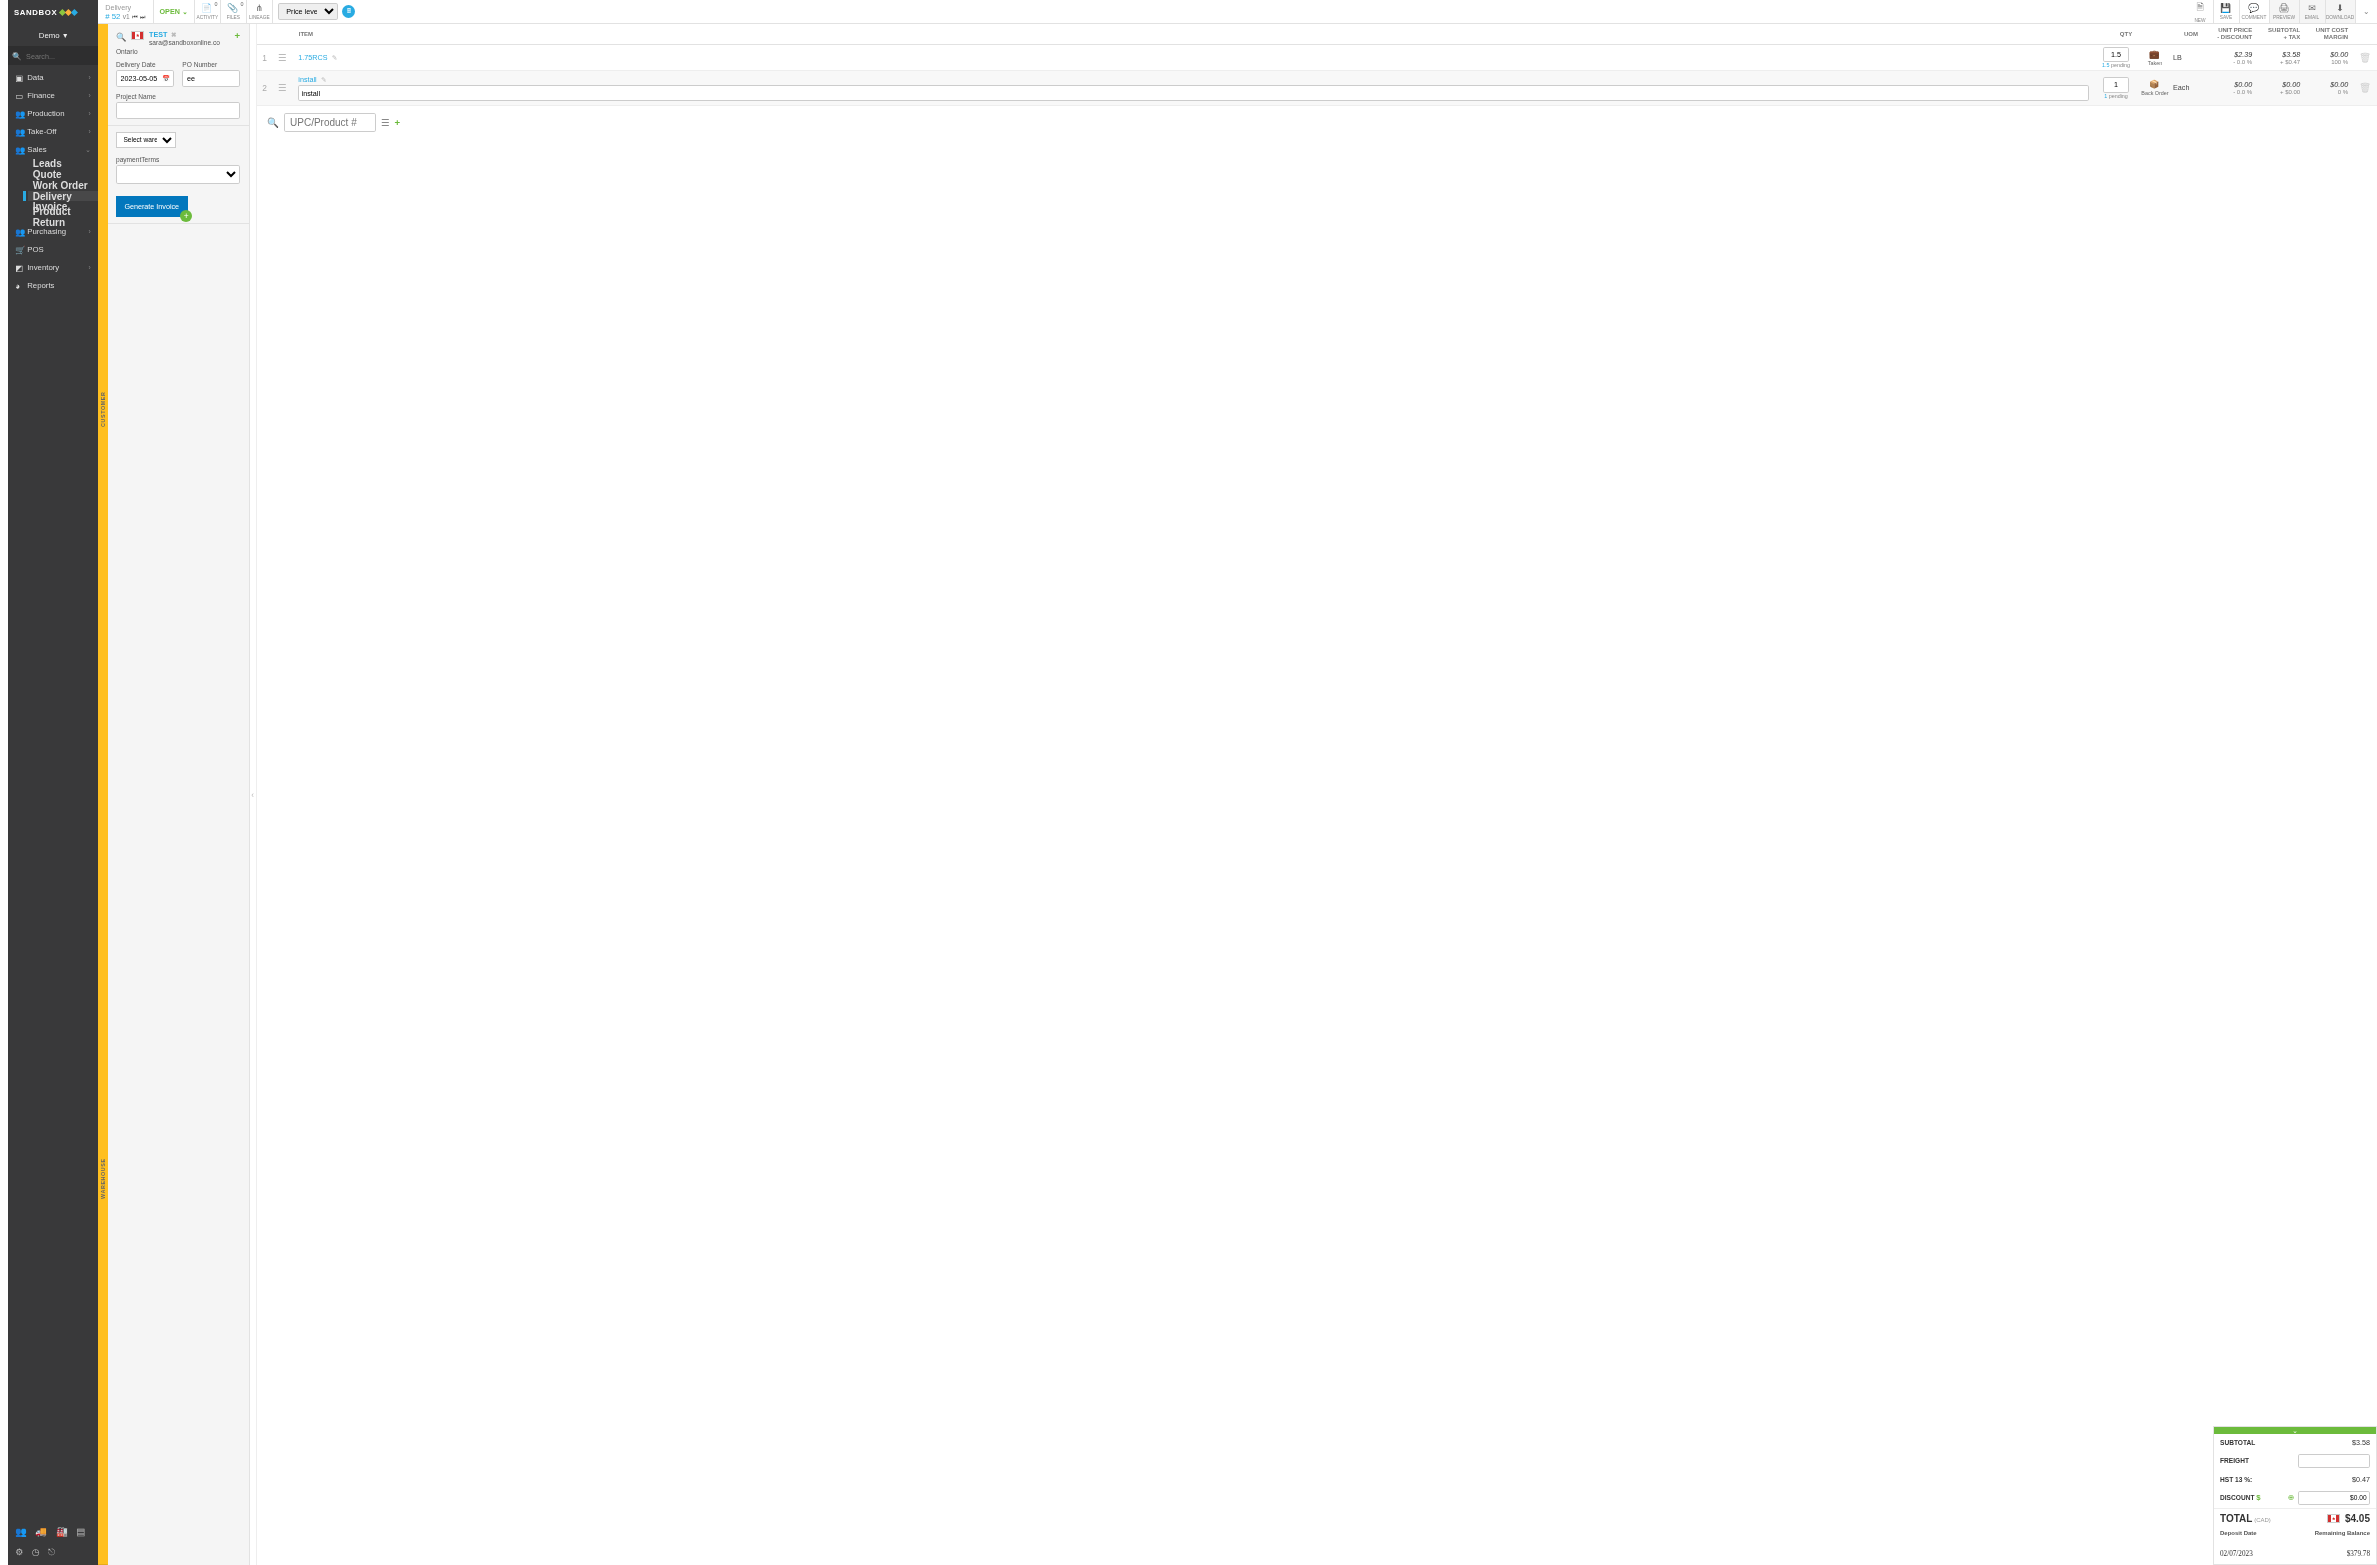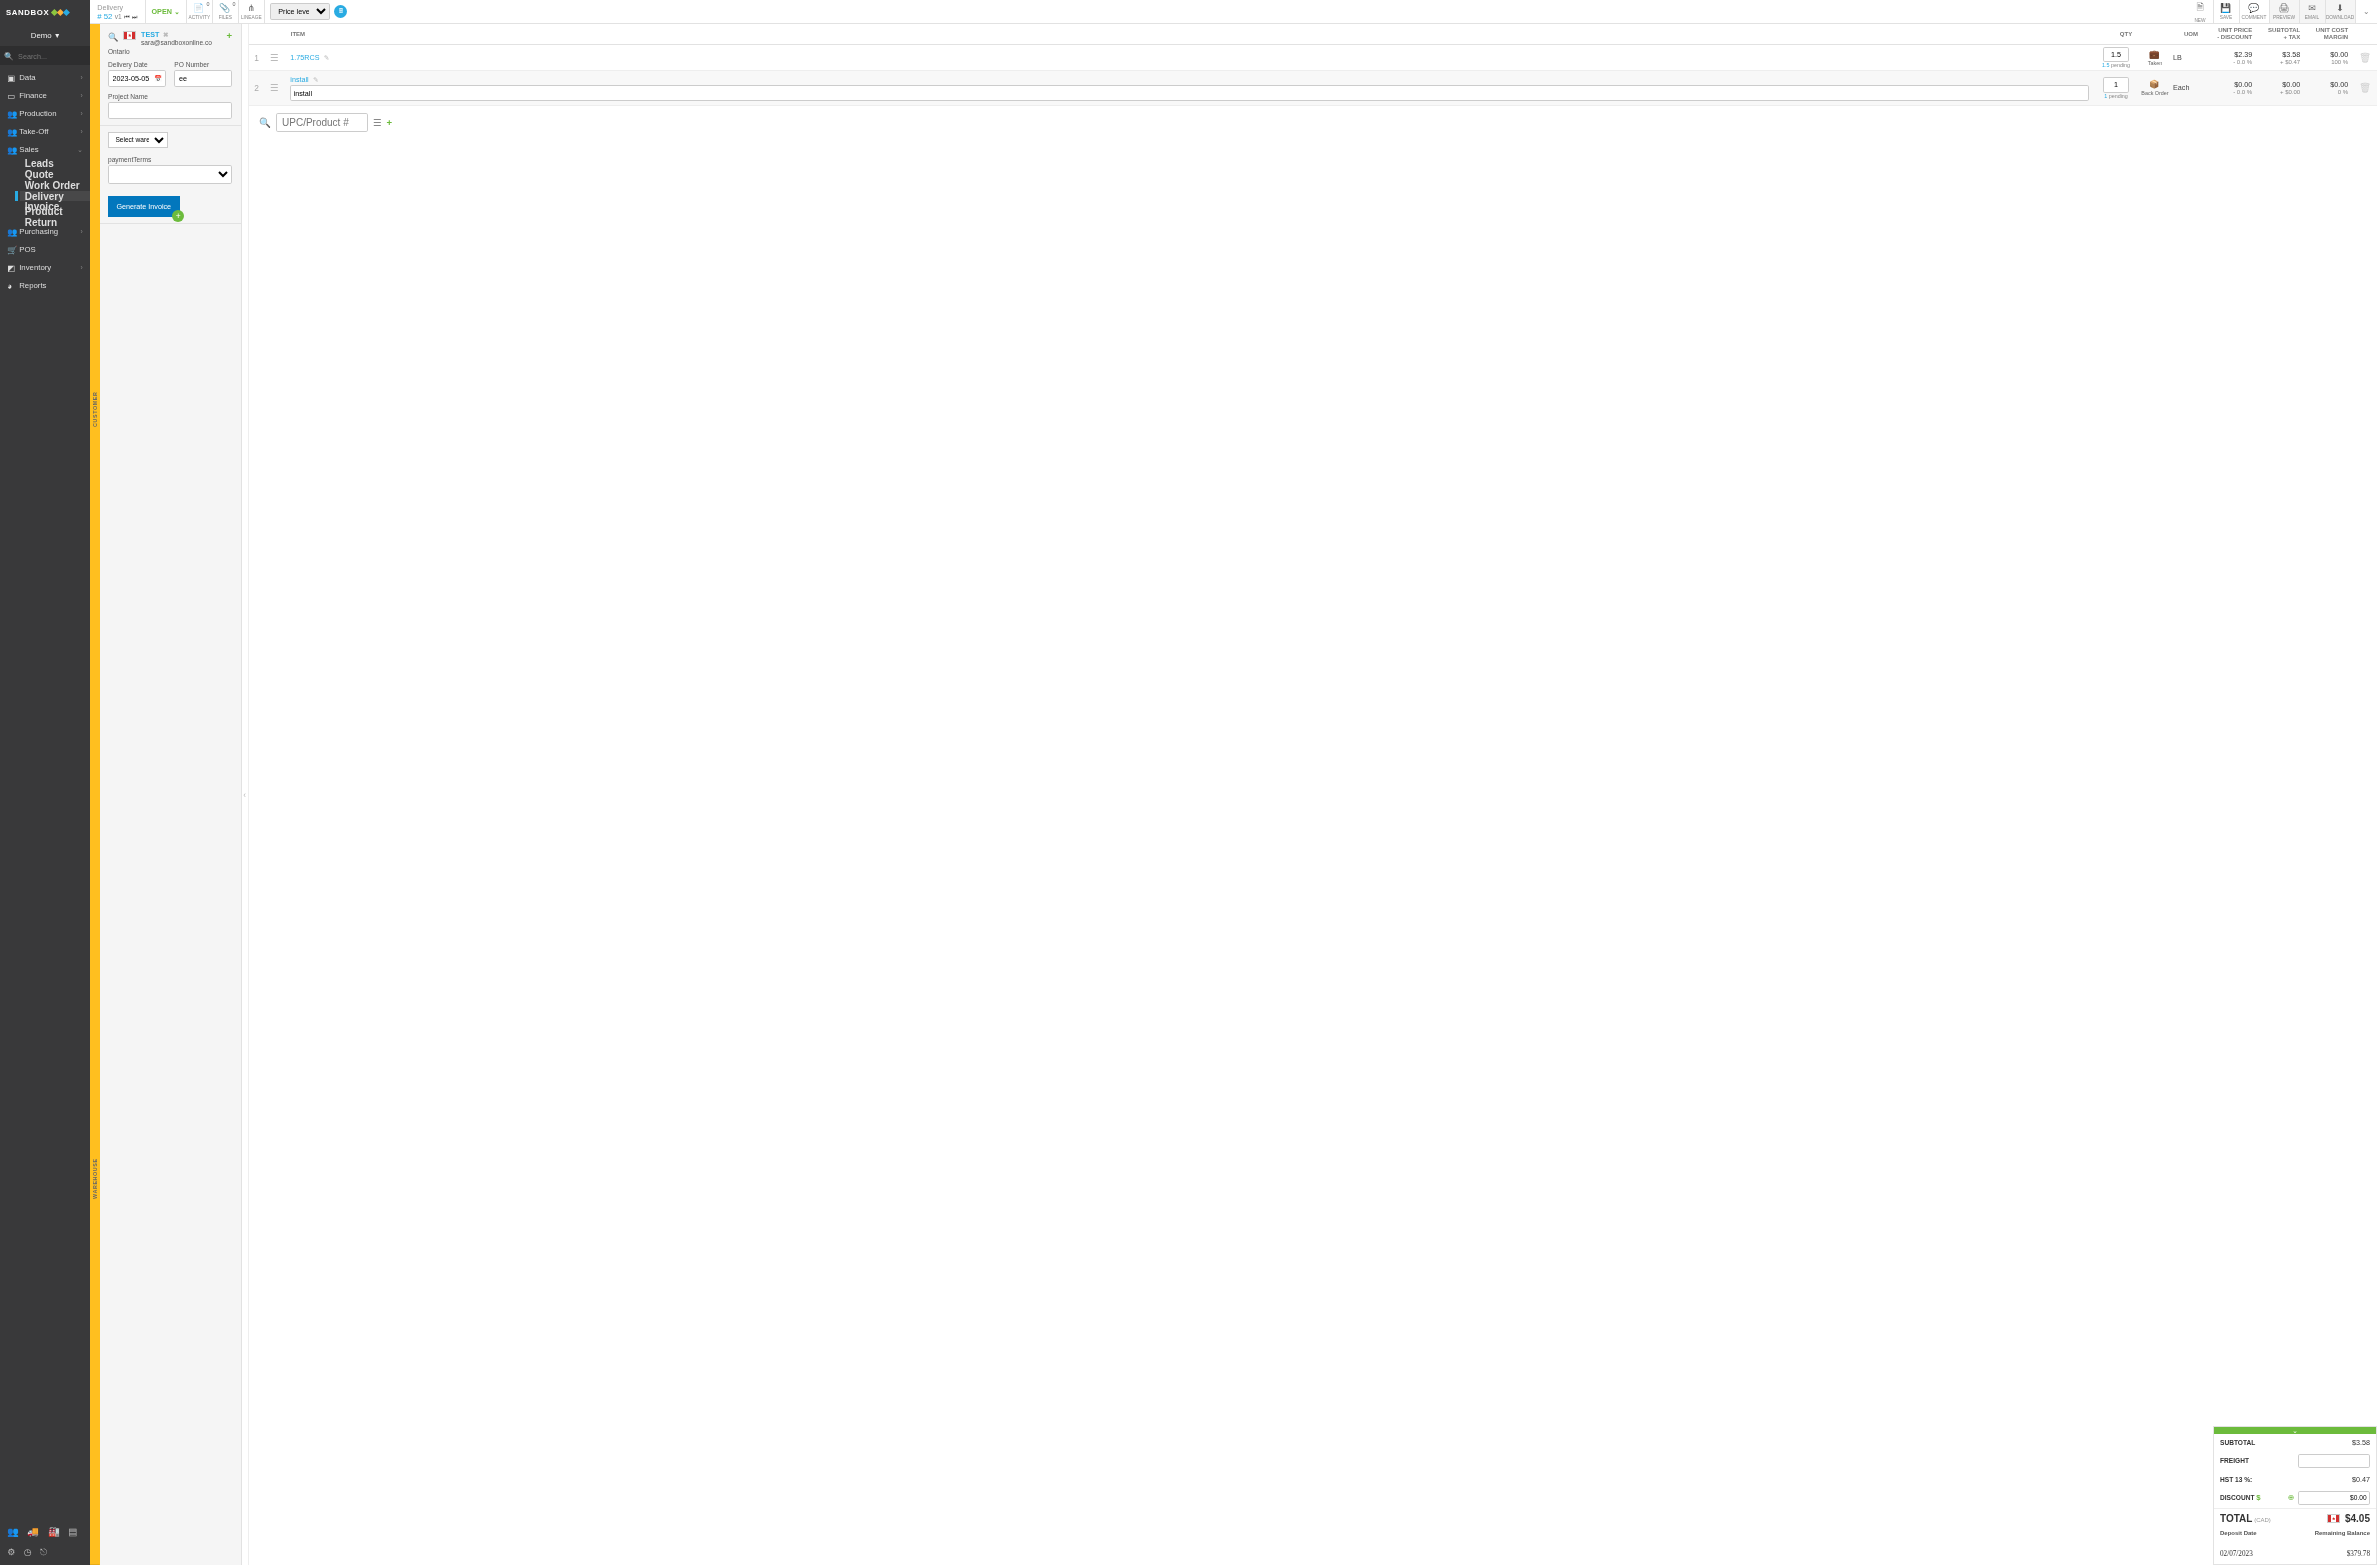--- a/index.html
+++ b/index.html
@@ -1,17 +1,17 @@
 <!DOCTYPE html>
 <html style="font-size:9.6px"><head>
 <meta charset="utf-8">
 <style>
 *{margin:0;padding:0;box-sizing:border-box;font-family:"Segoe UI",Arial,sans-serif;}
 body{background:#fff;font-size:7.8px;color:#333;overflow:hidden;}
-.app{display:flex;height:100vh;}
+.app{display:flex;height:100vh;padding-left:8px;}
 .sidebar{width:90px;background:#39393a;color:#eee;display:flex;flex-direction:column;}
 .logo{height:24px;display:flex;align-items:center;padding:0 6px;background:#39393a;}
 .logo-text{color:#fff;font-weight:700;letter-spacing:0.6px;font-size:7.8px;}
 .logo-mark{margin-left:2.4px;display:flex;gap:1.2px;}
 .logo-mark span{width:4.8px;height:4.8px;transform:rotate(45deg);}
 .logo-mark span:nth-child(1){background:#8cc63f;}
 .logo-mark span:nth-child(2){background:#fbb03b;}
 .logo-mark span:nth-child(3){background:#29abe2;}
 .tenant{height:23px;display:flex;align-items:center;justify-content:center;cursor:pointer;border-bottom:0.6px solid #2e2e2e;}
 .tenant span{color:#eee;font-size:7.8px;}
@@ -109,21 +109,21 @@
 .pending{font-size:5.4px;}
 .pending .n{color:#29abe2;}
 .pending .t{color:#888;}
 .row-status{width:36px;text-align:center;}
 .row-status .sicon{font-size:8.4px;}
 .row-status .sicon.taken{color:#6cbb3c;}
 .row-status .sicon.backorder{color:#f39c12;}
 .row-status .slbl{font-size:5.4px;color:#666;margin-top:1.2px;}
 .row-uom{width:36px;text-align:left;color:#444;font-size:7.2px;}
 .row-price,.row-sub,.row-margin{width:48px;text-align:right;padding-right:4.8px;font-size:7.2px;}
-.row-price .main,.row-sub .main,.row-margin .main{color:#333;}
+.row-price .main,.row-sub .main,.row-margin .main{color:#333;font-style:italic;}
 .row-price .sub,.row-sub .sub,.row-margin .sub{color:#888;font-size:6px;}
 .row-trash{width:24px;text-align:center;}
 .row-trash span{color:#ccc;font-size:9.6px;cursor:pointer;}
 
 .add-line{display:flex;align-items:center;gap:4.8px;padding:7.2px 10.7px;}
 .add-line .srch{color:#888;font-size:9.6px;}
 .add-line input{border:0.6px solid #ccc;border-radius:1.8px;padding:3px 4.8px;font-size:10px;width:92px;}
 .add-line .menu{color:#888;font-size:9.6px;cursor:pointer;}
 .add-line .plus{color:#6cbb3c;font-size:9.6px;font-weight:bold;cursor:pointer;}
 

